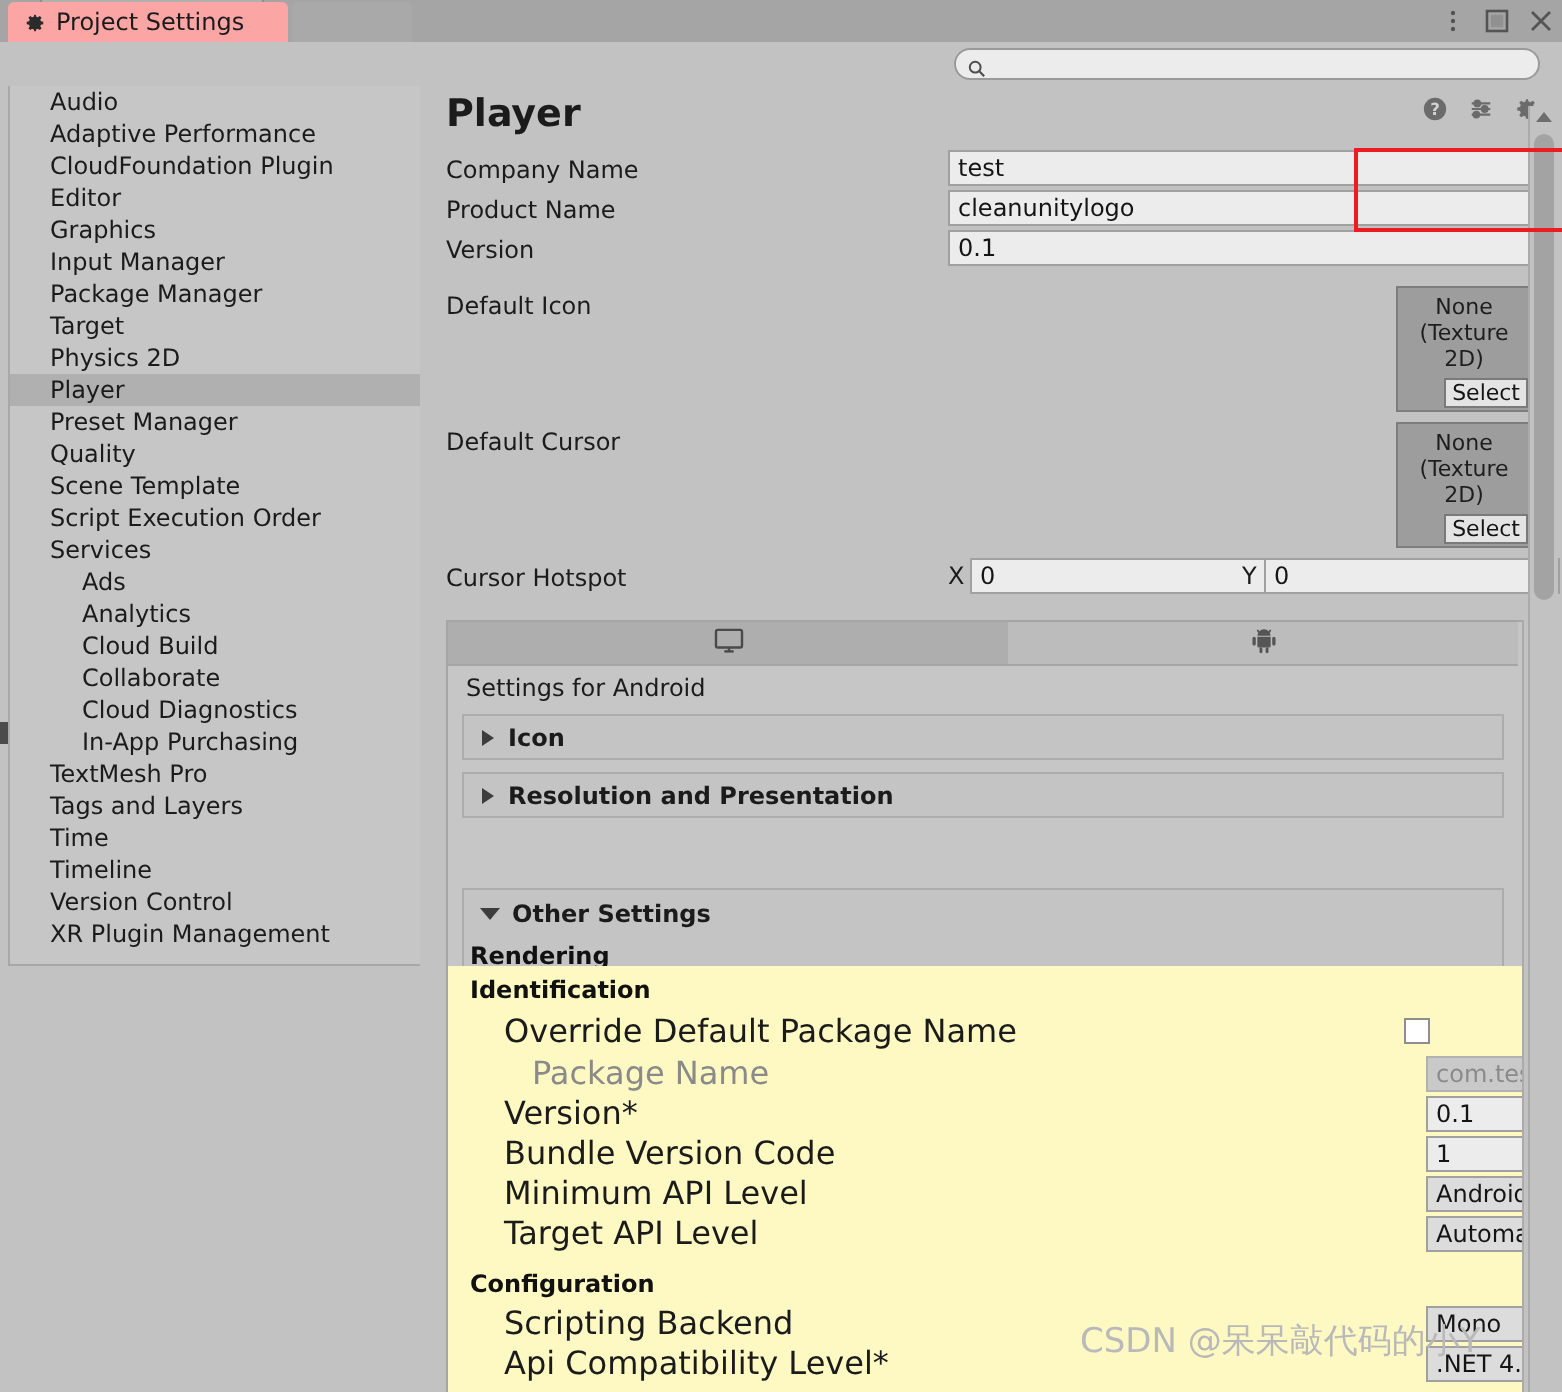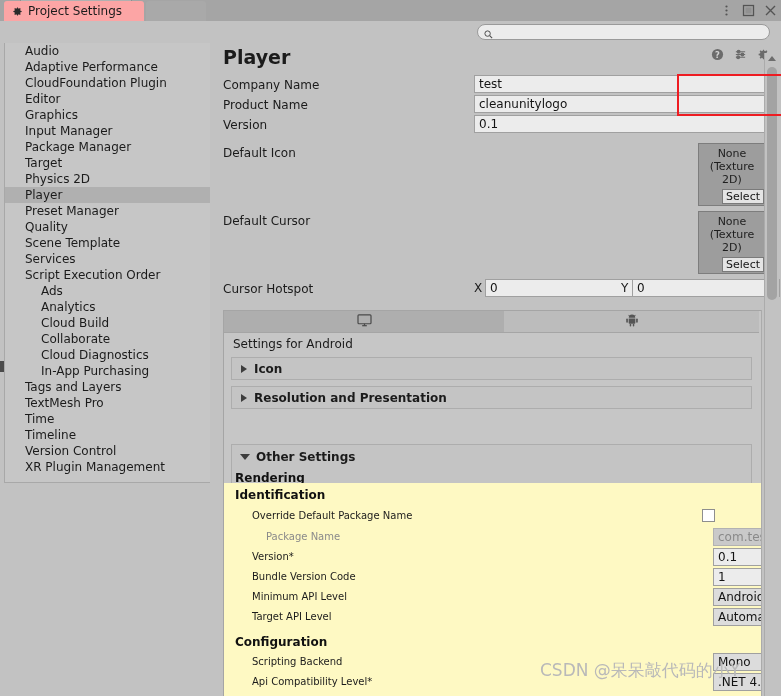--- a/index.html
+++ b/index.html
@@ -76,21 +76,21 @@
 
   .foldout{position:absolute;left:7px;width:521px;height:23px;background:#c4c4c4;border:1px solid #adadad;
            box-sizing:border-box;display:flex;align-items:center;}
   .fold-tri{width:0;height:0;border-left:6px solid #3d3d3d;border-top:4px solid transparent;
             border-bottom:4px solid transparent;margin-left:9px;margin-right:7px;}
   .fold-tri.open{border-left:5px solid transparent;border-right:5px solid transparent;
                  border-top:6px solid #3d3d3d;margin-left:8px;margin-right:6px;margin-top:3px;}
   .fold-label{font-size:12px;font-weight:bold;color:#1b1b1b;}
 
   .sec-head{position:absolute;left:11px;font-size:12px;font-weight:bold;color:#111;}
-  .prow{position:absolute;left:28px;font-size:10px;color:#1b1b1b;line-height:18px;white-space:nowrap;}
+  .prow{position:absolute;left:28px;font-size:16px;color:#1b1b1b;line-height:18px;white-space:nowrap;}
   .prow.dim{color:#8a8a8a;}
   .pfield{position:absolute;left:489px;width:259px;height:18px;background:#ececec;border:1px solid #a0a0a0;
           box-sizing:border-box;font-size:12px;line-height:16px;padding-left:4px;color:#141414;white-space:nowrap;overflow:hidden;}
   .pfield.disabled{background:#c9c9c9;color:#8a8a8a;border-color:#b2b2b2;}
   .pfield.dd{background:#dcdcdc;}
   .cbox{position:absolute;width:13px;height:13px;background:#fff;border:1px solid #8e8e8e;box-sizing:border-box;}
 
   
   .vscroll{position:absolute;width:14px;background:#c2c2c2;border-left:1px solid #ababab;}
   .vthumb{position:absolute;left:2px;width:10px;background:#a3a3a3;border-radius:5px;}
@@ -190,47 +190,47 @@
         </div>
         <div class="sb-row">
           <div class="sb-item"><span>Preset Manager</span></div>
         </div>
         <div class="sb-row">
           <div class="sb-item"><span>Quality</span></div>
         </div>
         <div class="sb-row">
           <div class="sb-item"><span>Scene Template</span></div>
         </div>
+        <div class="sb-row">
+          <div class="sb-item"><span>Script Execution Order</span></div>
+        </div>
         <div class="sb-row"><span class="tri open"></span><div class="sb-item"><span>Services</span></div></div>
         <div class="sb-row">
-          <div class="sb-item"><span>Script Execution Order</span></div>
-        </div>
-        <div class="sb-row">
           <div class="sb-item child"><span>Ads</span></div>
         </div>
         <div class="sb-row">
           <div class="sb-item child"><span>Analytics</span></div>
         </div>
         <div class="sb-row">
           <div class="sb-item child"><span>Cloud Build</span></div>
         </div>
         <div class="sb-row">
           <div class="sb-item child"><span>Collaborate</span></div>
         </div>
         <div class="sb-row">
           <div class="sb-item child"><span>Cloud Diagnostics</span></div>
         </div>
         <div class="sb-row">
           <div class="sb-item child"><span>In-App Purchasing</span></div>
         </div>
         <div class="sb-row">
+          <div class="sb-item"><span>TextMesh Pro</span></div>
+        </div>
+        <div class="sb-row">
           <div class="sb-item"><span>Tags and Layers</span></div>
-        </div>
-        <div class="sb-row">
-          <div class="sb-item"><span>TextMesh Pro</span></div>
         </div>
         <div class="sb-row">
           <div class="sb-item"><span>Time</span></div>
         </div>
         <div class="sb-row">
           <div class="sb-item"><span>Timeline</span></div>
         </div>
         <div class="sb-row">
           <div class="sb-item"><span>Version Control</span></div>
         </div>

